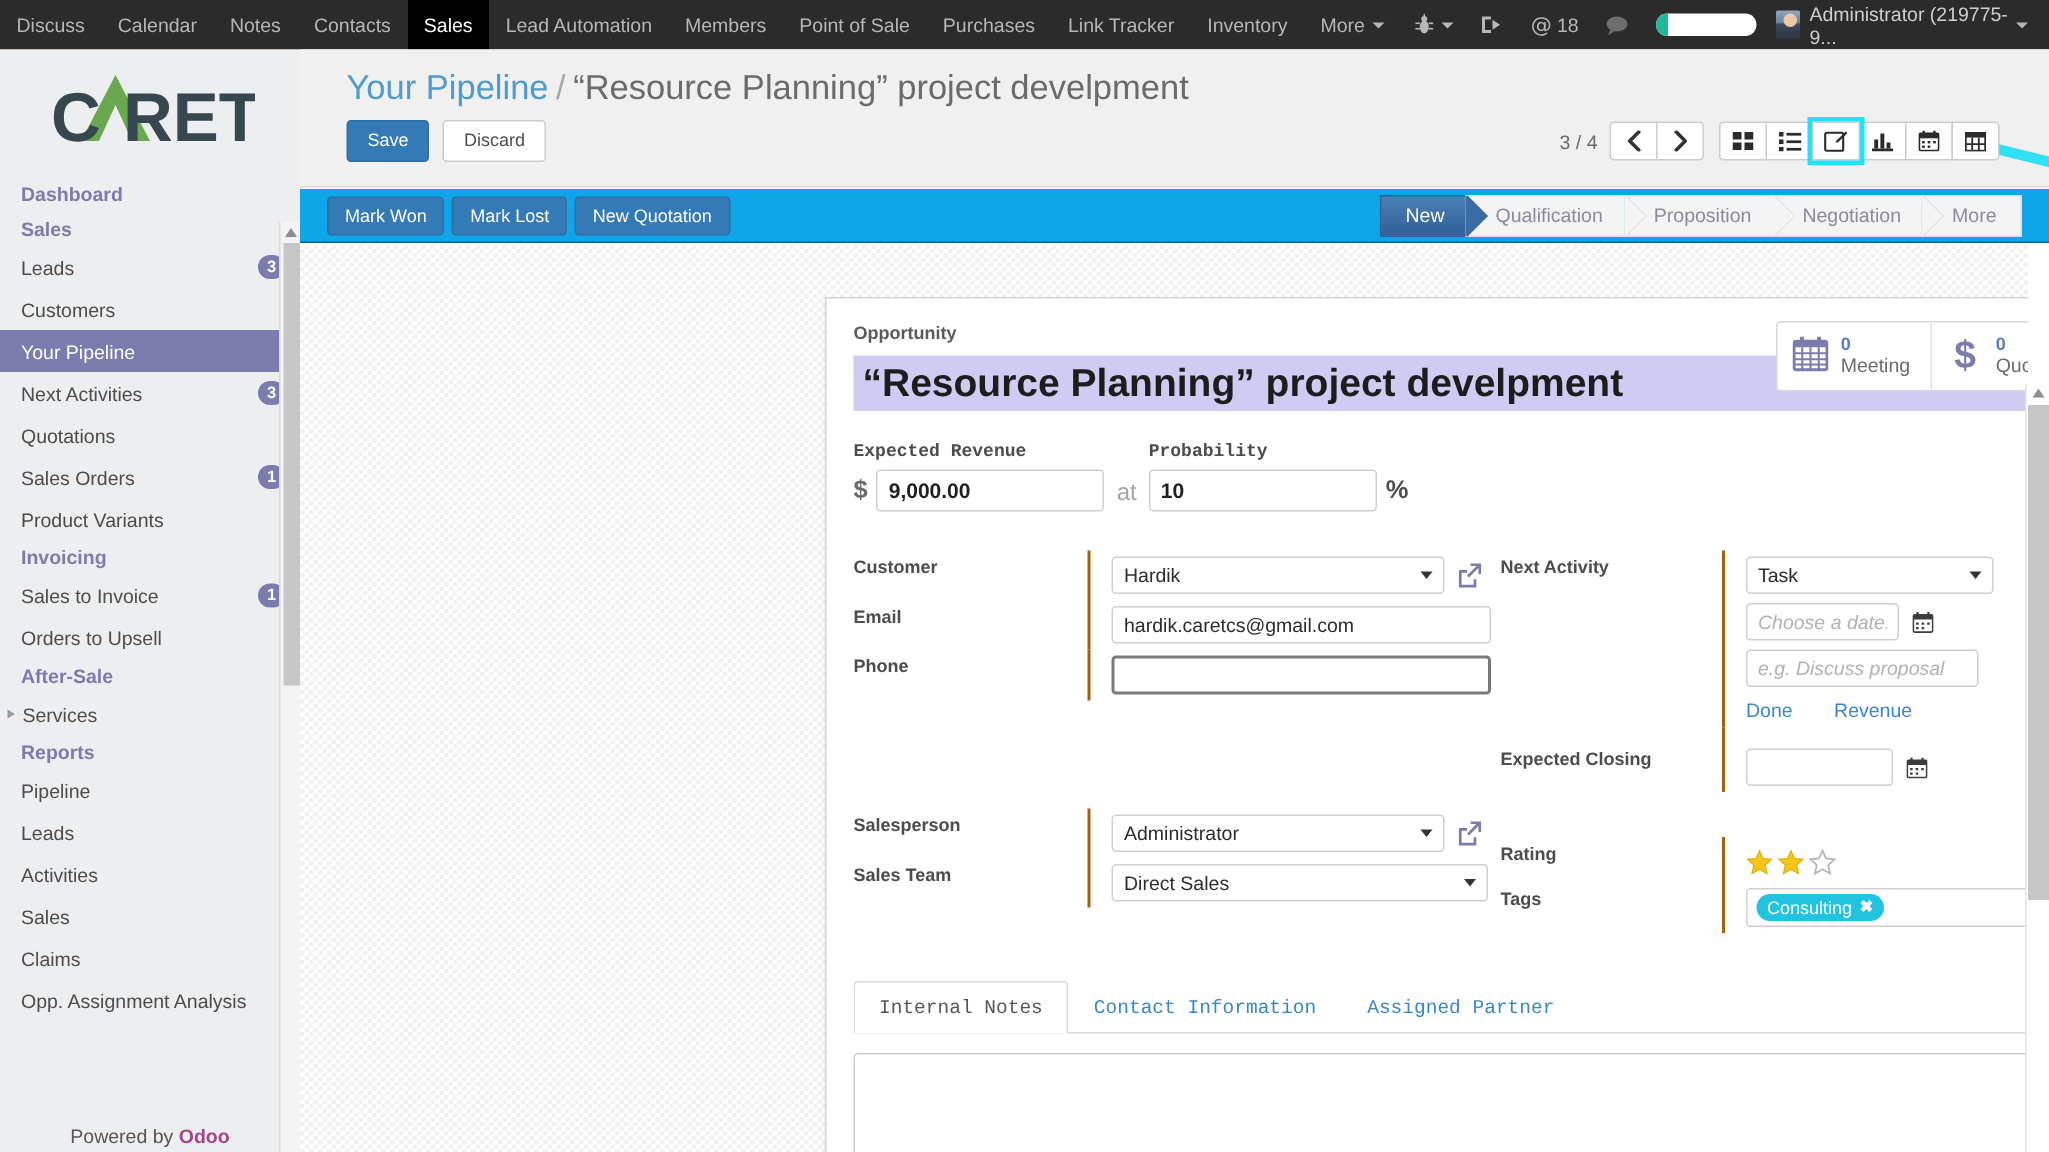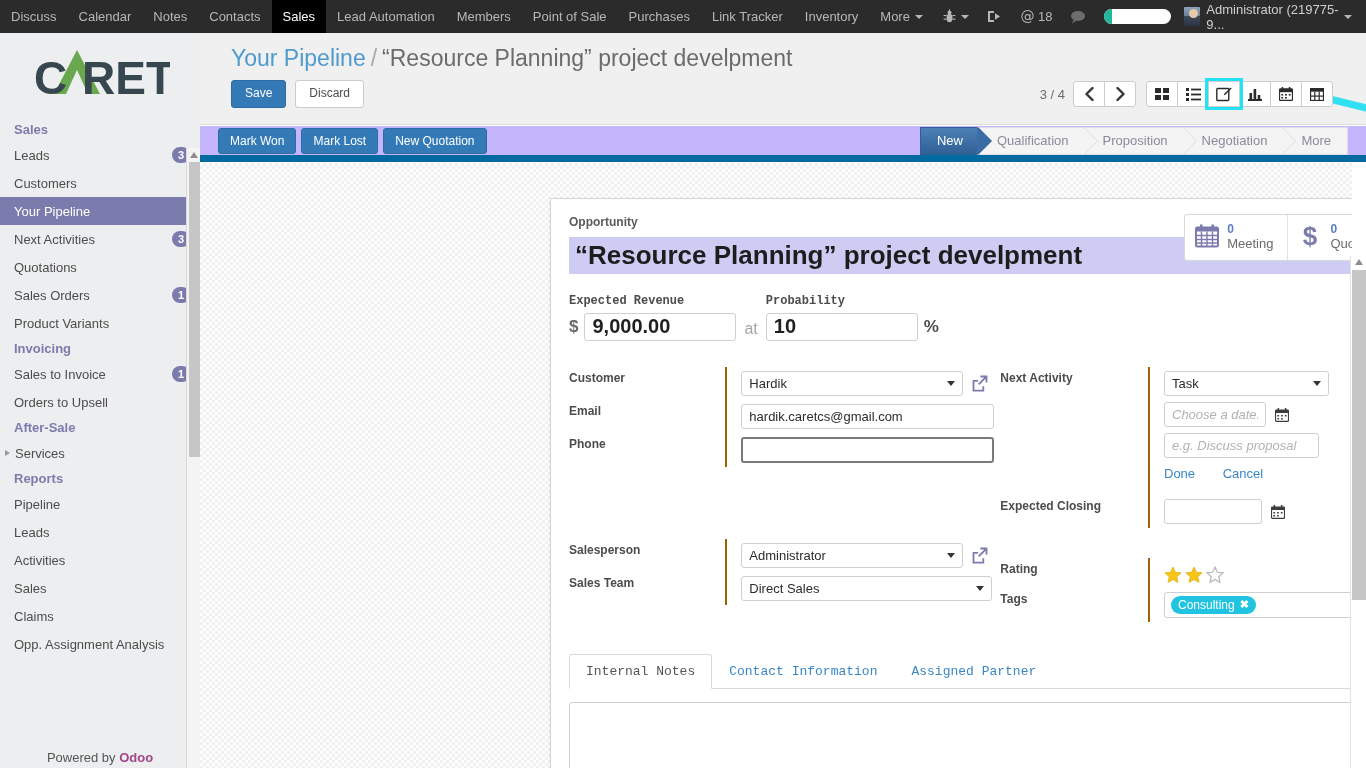--- a/index.html
+++ b/index.html
@@ -214,22 +214,22 @@
 
   
   #form-scroll {
     position: absolute; left: 0; top: 93px;
     width: 1166px; height: 642px;
     overflow: hidden;
   }
   #statusbar {
     position: relative;
     height: 36px;
-    background: #c4b5fd;
-    border-bottom: 7px solid #0369a1;
+    background: #0ea5e9;
+    border-bottom: 1px solid #0369a1;
     display: flex; align-items: center; justify-content: flex-end;
   }
   #sb-buttons { display: flex; gap: 5px; padding-left: 18px; }
   .sb-btn {
     background: #337ab7; border: 1px solid #2e6da4; color: #ffffff;
     font-size: 12px; padding: 5px 11px; border-radius: 3px; cursor: pointer;
   }
   #stages { margin-left: auto; display: flex; align-items: stretch; height: 28px; padding-right: 18px; }
   .stage {
     position: relative;
@@ -329,21 +329,21 @@
     font-size: 12px; font-weight: bold; color: #4c4c4c;
     margin-bottom: 5px;
     font-family: Liberation Mono, monospace;
   }
   .money-row { display: flex; align-items: center; }
   .cur-sym { font-size: 17px; font-weight: bold; color: #6a6a6a; margin-right: 6px; }
   .big-input {
     border: 1px solid #cfcfcf;
     border-radius: 3px;
     height: 28px;
-    font-size: 20px; font-weight: bold;
+    font-size: 14px; font-weight: bold;
     color: #1f1f1f;
     padding: 0 7px;
     font-family: "Liberation Sans", sans-serif;
   }
   #rev-input { width: 152px; }
   #prob-input { width: 152px; }
   .at-word { font-size: 16px; color: #a5a5a5; margin: 0 8px 3px 8px; }
   .pct-sym { font-size: 17px; font-weight: bold; color: #4c4c4c; margin-left: 6px; }
 
   
@@ -552,20 +552,21 @@
   <div id="logo-wrap">
     <div id="logo">
       <svg width="140" height="56" viewBox="0 0 140 56">
         <path d="M47 2 L70 46 L58 46 L47 22 L36 46 L24 46 Z" fill="#6aa84f"></path>
         <text x="4" y="46" font-size="46" font-weight="bold" fill="#37474f" font-family="Liberation Sans, sans-serif">C</text>
         <text x="52" y="46" font-size="46" font-weight="bold" fill="#37474f" font-family="Liberation Sans, sans-serif">RET</text>
       </svg>
     </div>
   </div>
 
+  <div class="menu-section">Dashboard</div>
 
   <div class="menu-section">Sales</div>
   <div class="menu-link">
     <span class="lbl">Leads</span>
     <span class="badge">3</span>
   </div>
   <div class="menu-link">
     <span class="lbl">Customers</span>
   </div>
   <div class="menu-link active">
@@ -901,21 +902,21 @@
                               <rect x="6.1" y="10" width="1.7" height="1.5"></rect>
                             </g>
                           </svg>
                     </span>
                   </div>
                   <div style="margin-top:6px">
                     <input class="inp" style="width: 155px; font-style: italic;" placeholder="e.g. Discuss proposal">
                   </div>
                   <div style="margin-top:8px">
                     <span class="link" style="margin-right:24px">Done</span>
-                    <span class="link">Cancel</span>
+                    <span class="link">Revenue</span>
                   </div>
                 </td>
               </tr>
               <tr>
                 <td class="lab" style="padding-top:14px">Expected Closing</td>
                 <td class="val sep-line" style="padding-left:14px;padding-top:14px">
                   <input class="inp" style="width: 98px;" value="">
                   <span class="cal-ico">
                     <svg width="14" height="14" viewBox="0 0 14 14">
                           <rect x="0.5" y="2" width="13" height="11.4" rx="1" fill="none" stroke="#3d3d3d" stroke-width="1.2"></rect>

